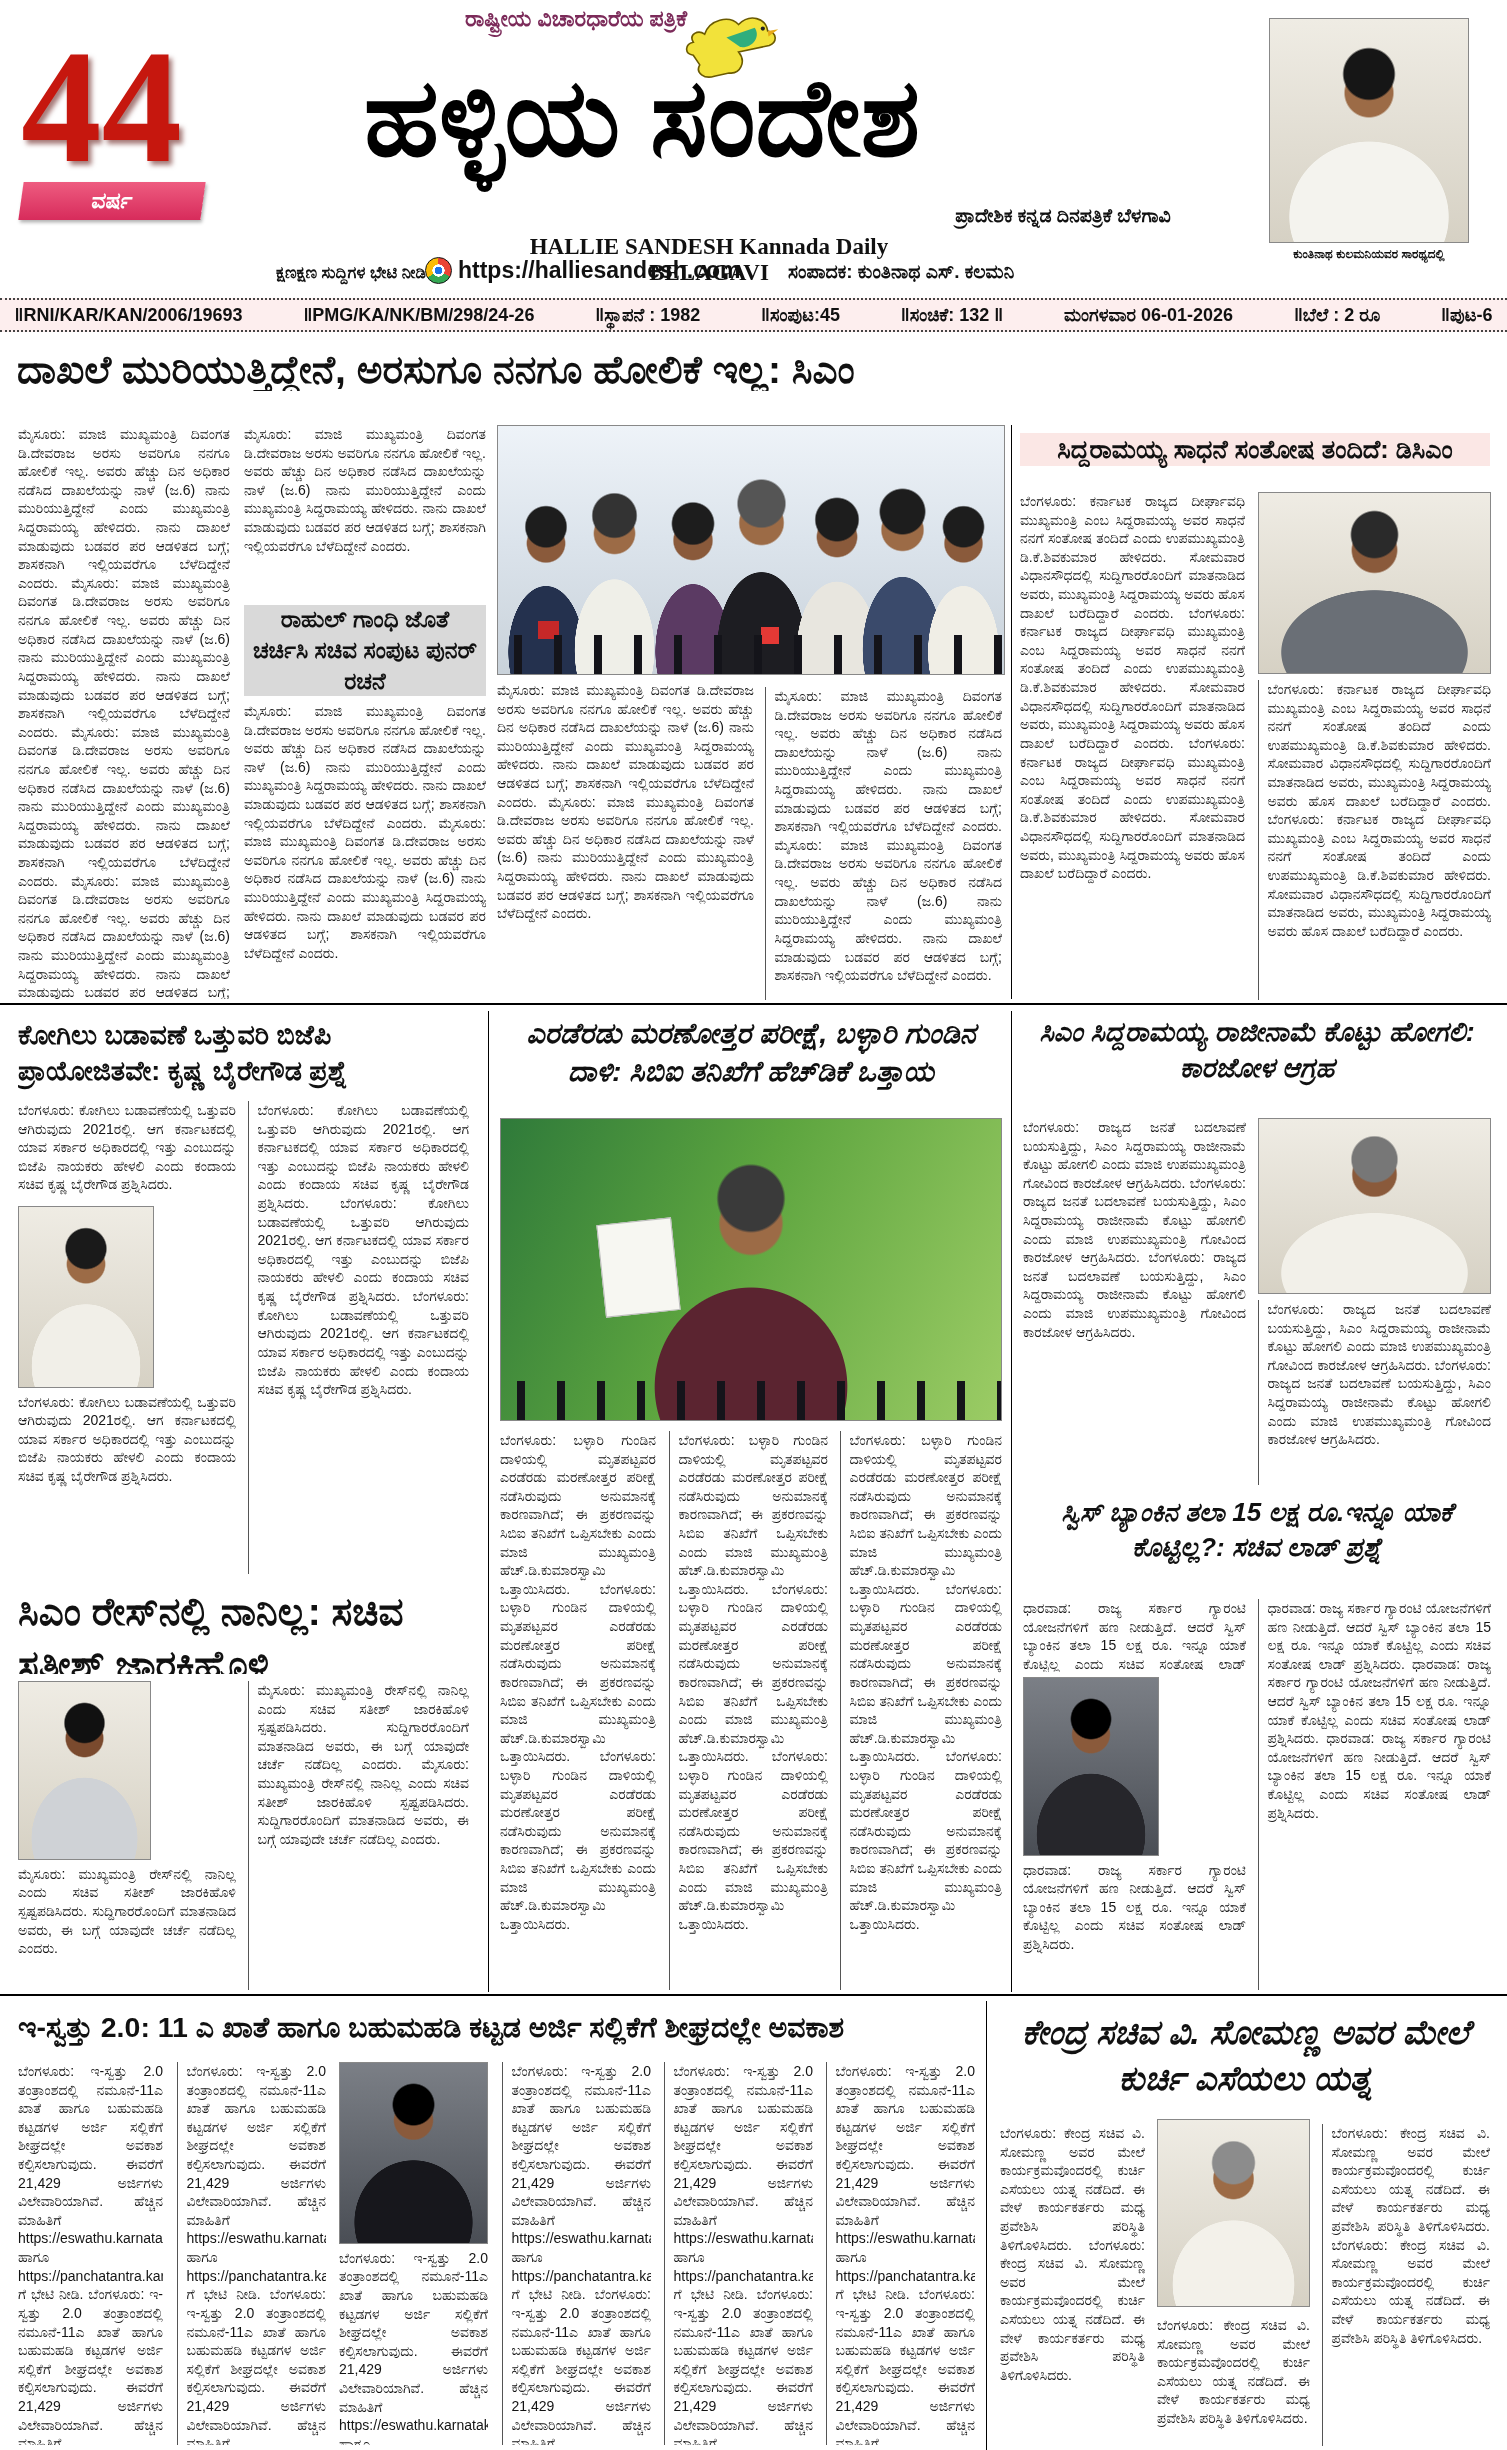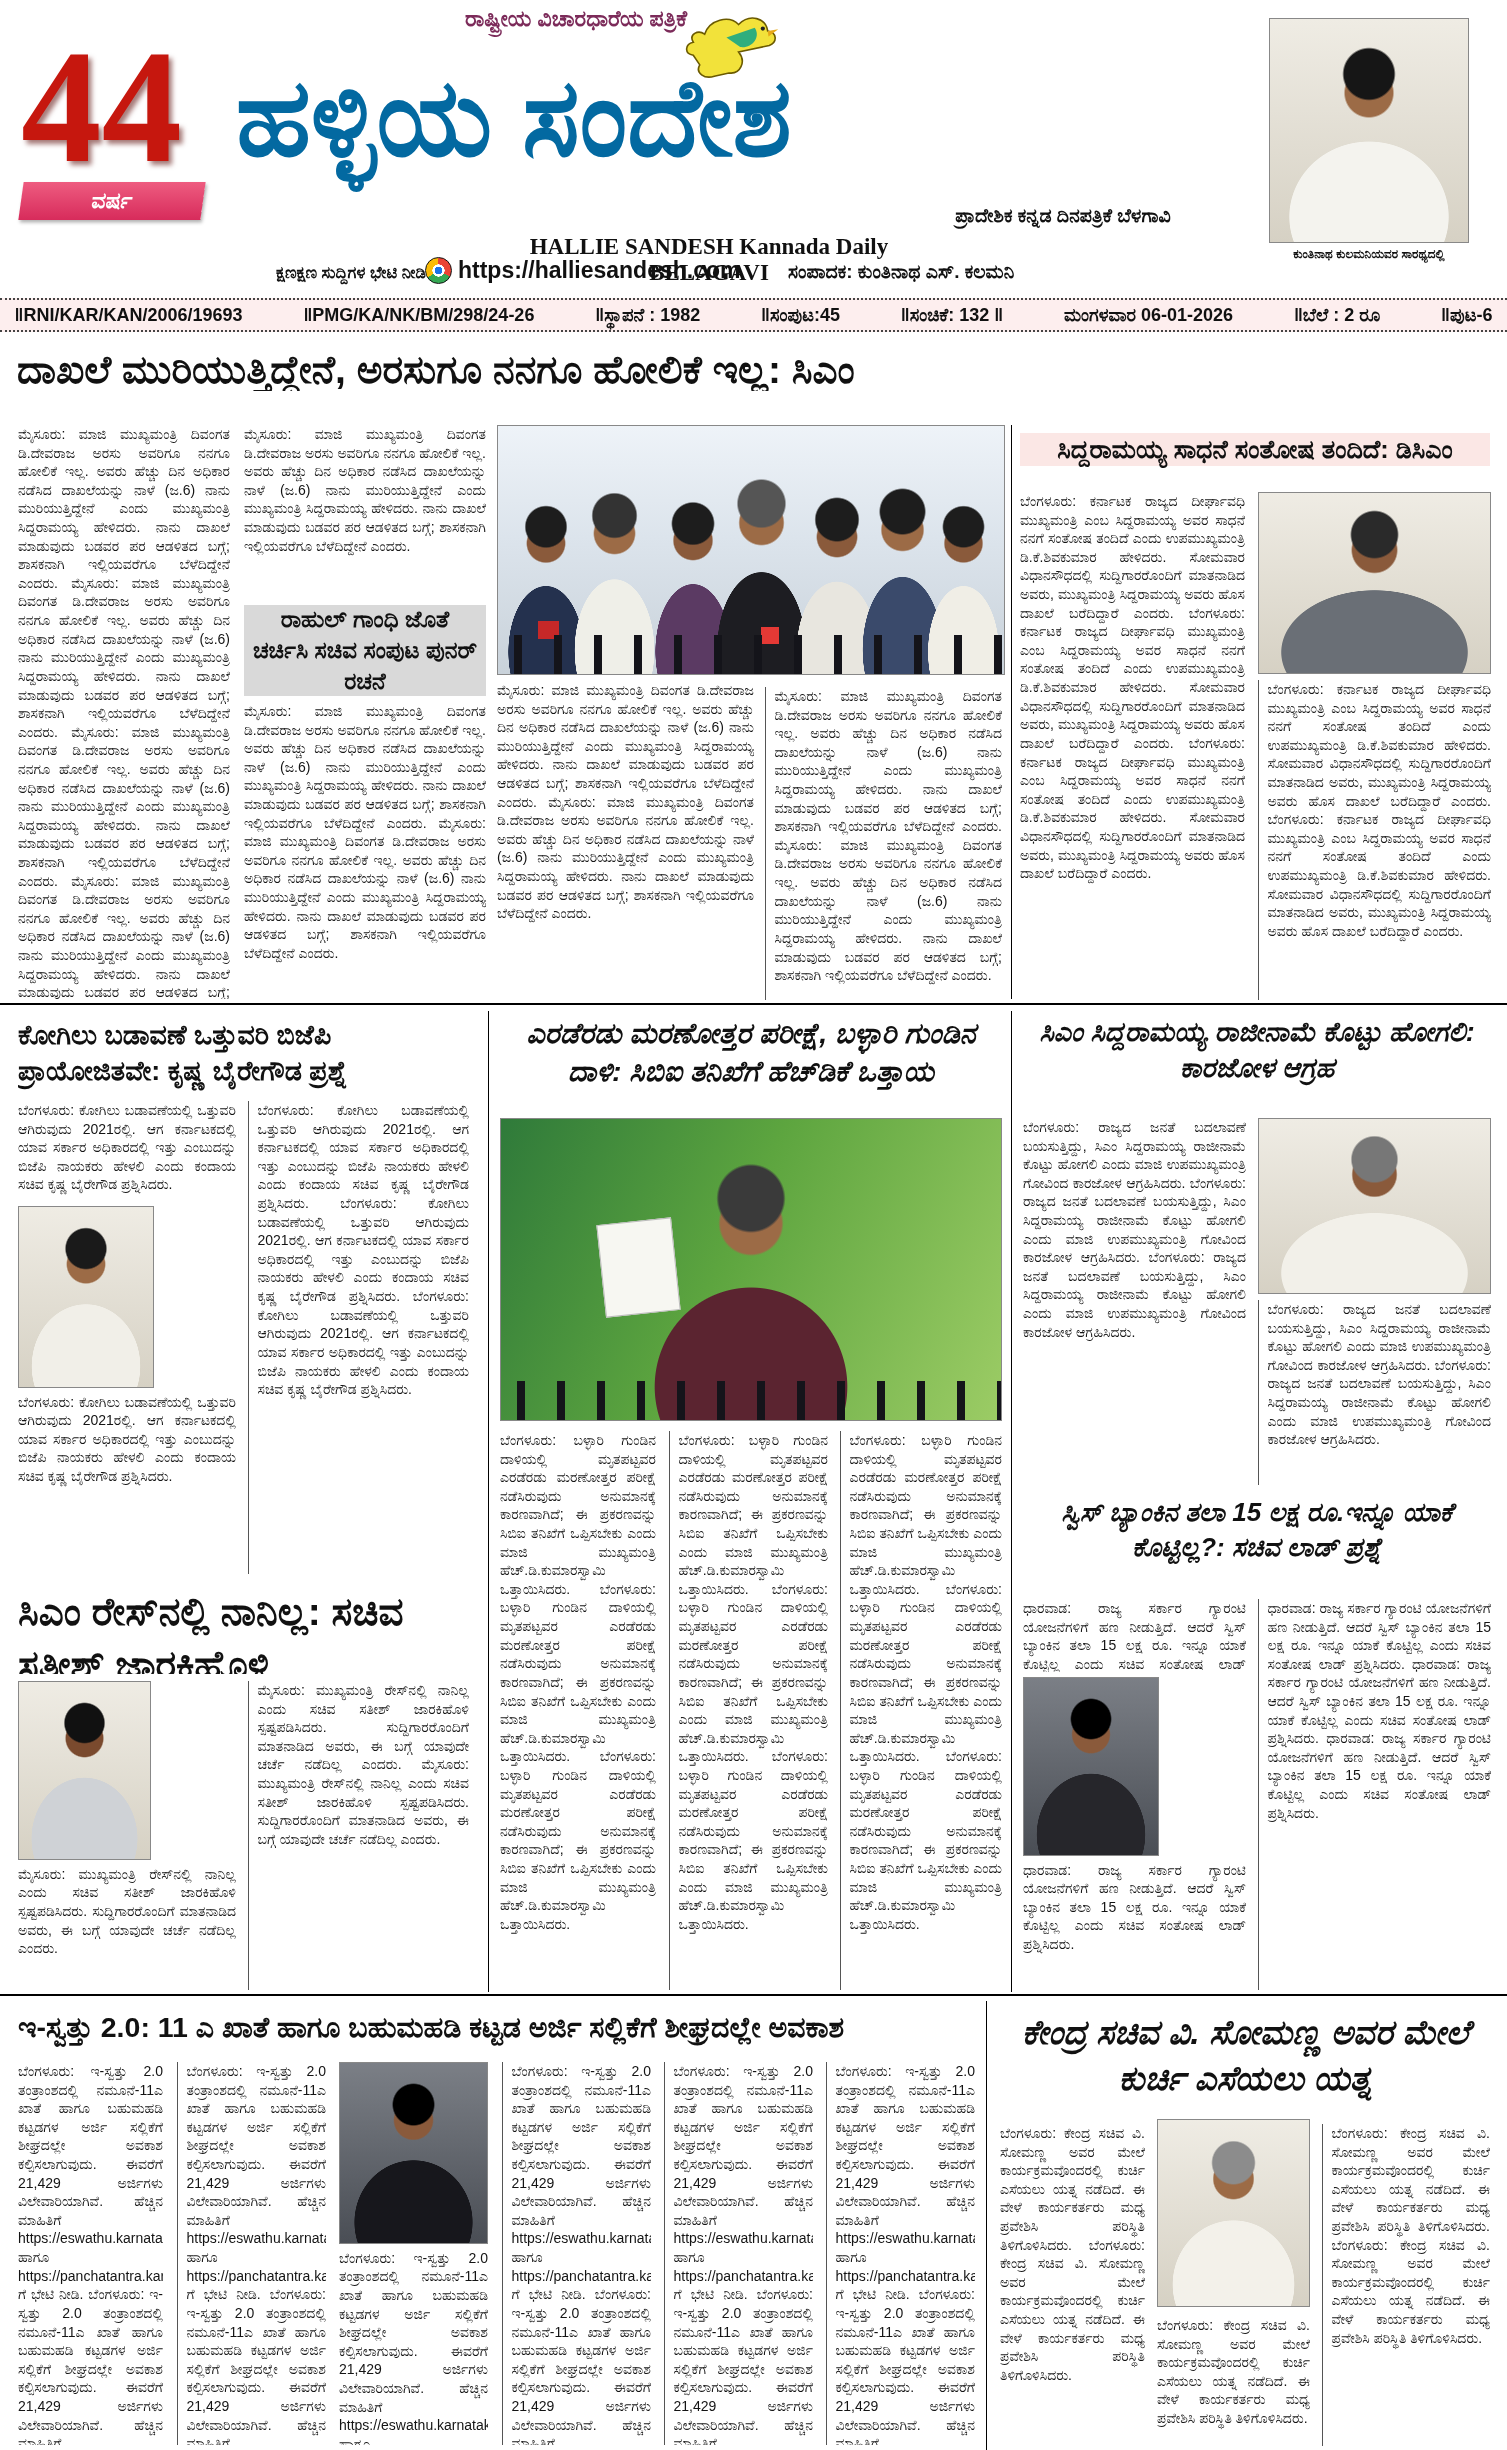--- a/index.html
+++ b/index.html
@@ -8,21 +8,21 @@
   .abs{position:absolute;}
   .hline{position:absolute;background:#000;height:1.8px;}
   .vline{position:absolute;background:#000;width:1.2px;}
   
   .tagline-top{font-weight:bold;font-size:22px;color:#7c2b5a;text-align:center;}
   .num44{font-family:"Liberation Serif","DejaVu Serif",serif;font-weight:900;font-size:161px;line-height:1;
          color:#c6170e;text-shadow:3.6px 3.6px 4.8px rgba(90,10,5,.55);}
   .ribbon{background:linear-gradient(#ee5c80,#d72b5b);transform:skewX(-8deg);
           display:flex;align-items:center;justify-content:center;
           color:#fff;font-weight:bold;font-size:22px;box-shadow:1.8px 2.4px 3.6px rgba(0,0,0,.3);}
-  .masthead{font-weight:900;font-size:108px;line-height:1;color:#0369a1;text-align:left;white-space:nowrap;}
+  .masthead{font-weight:900;font-size:108px;line-height:1;color:#000000;text-align:center;white-space:nowrap;}
   .sub-kn{font-weight:bold;font-size:19px;text-align:center;}
   .sub-en{font-family:"Liberation Serif","DejaVu Serif",serif;font-weight:bold;font-size:23px;text-align:center;}
   .visit{font-weight:bold;font-size:16.4px;}
   .url{font-weight:900;font-size:23px;}
   .editor{font-weight:bold;font-size:19px;}
   .pcaption{font-size:12px;font-weight:bold;text-align:center;}
   .chrome{border-radius:50%;
     background:
       radial-gradient(circle at 50% 50%, #1a73e8 0 21%, #ffffff 22% 34%, rgba(0,0,0,0) 35%),
       conic-gradient(#ea4335 0 33%, #34a853 0 66%, #fbbc05 0 100%);

